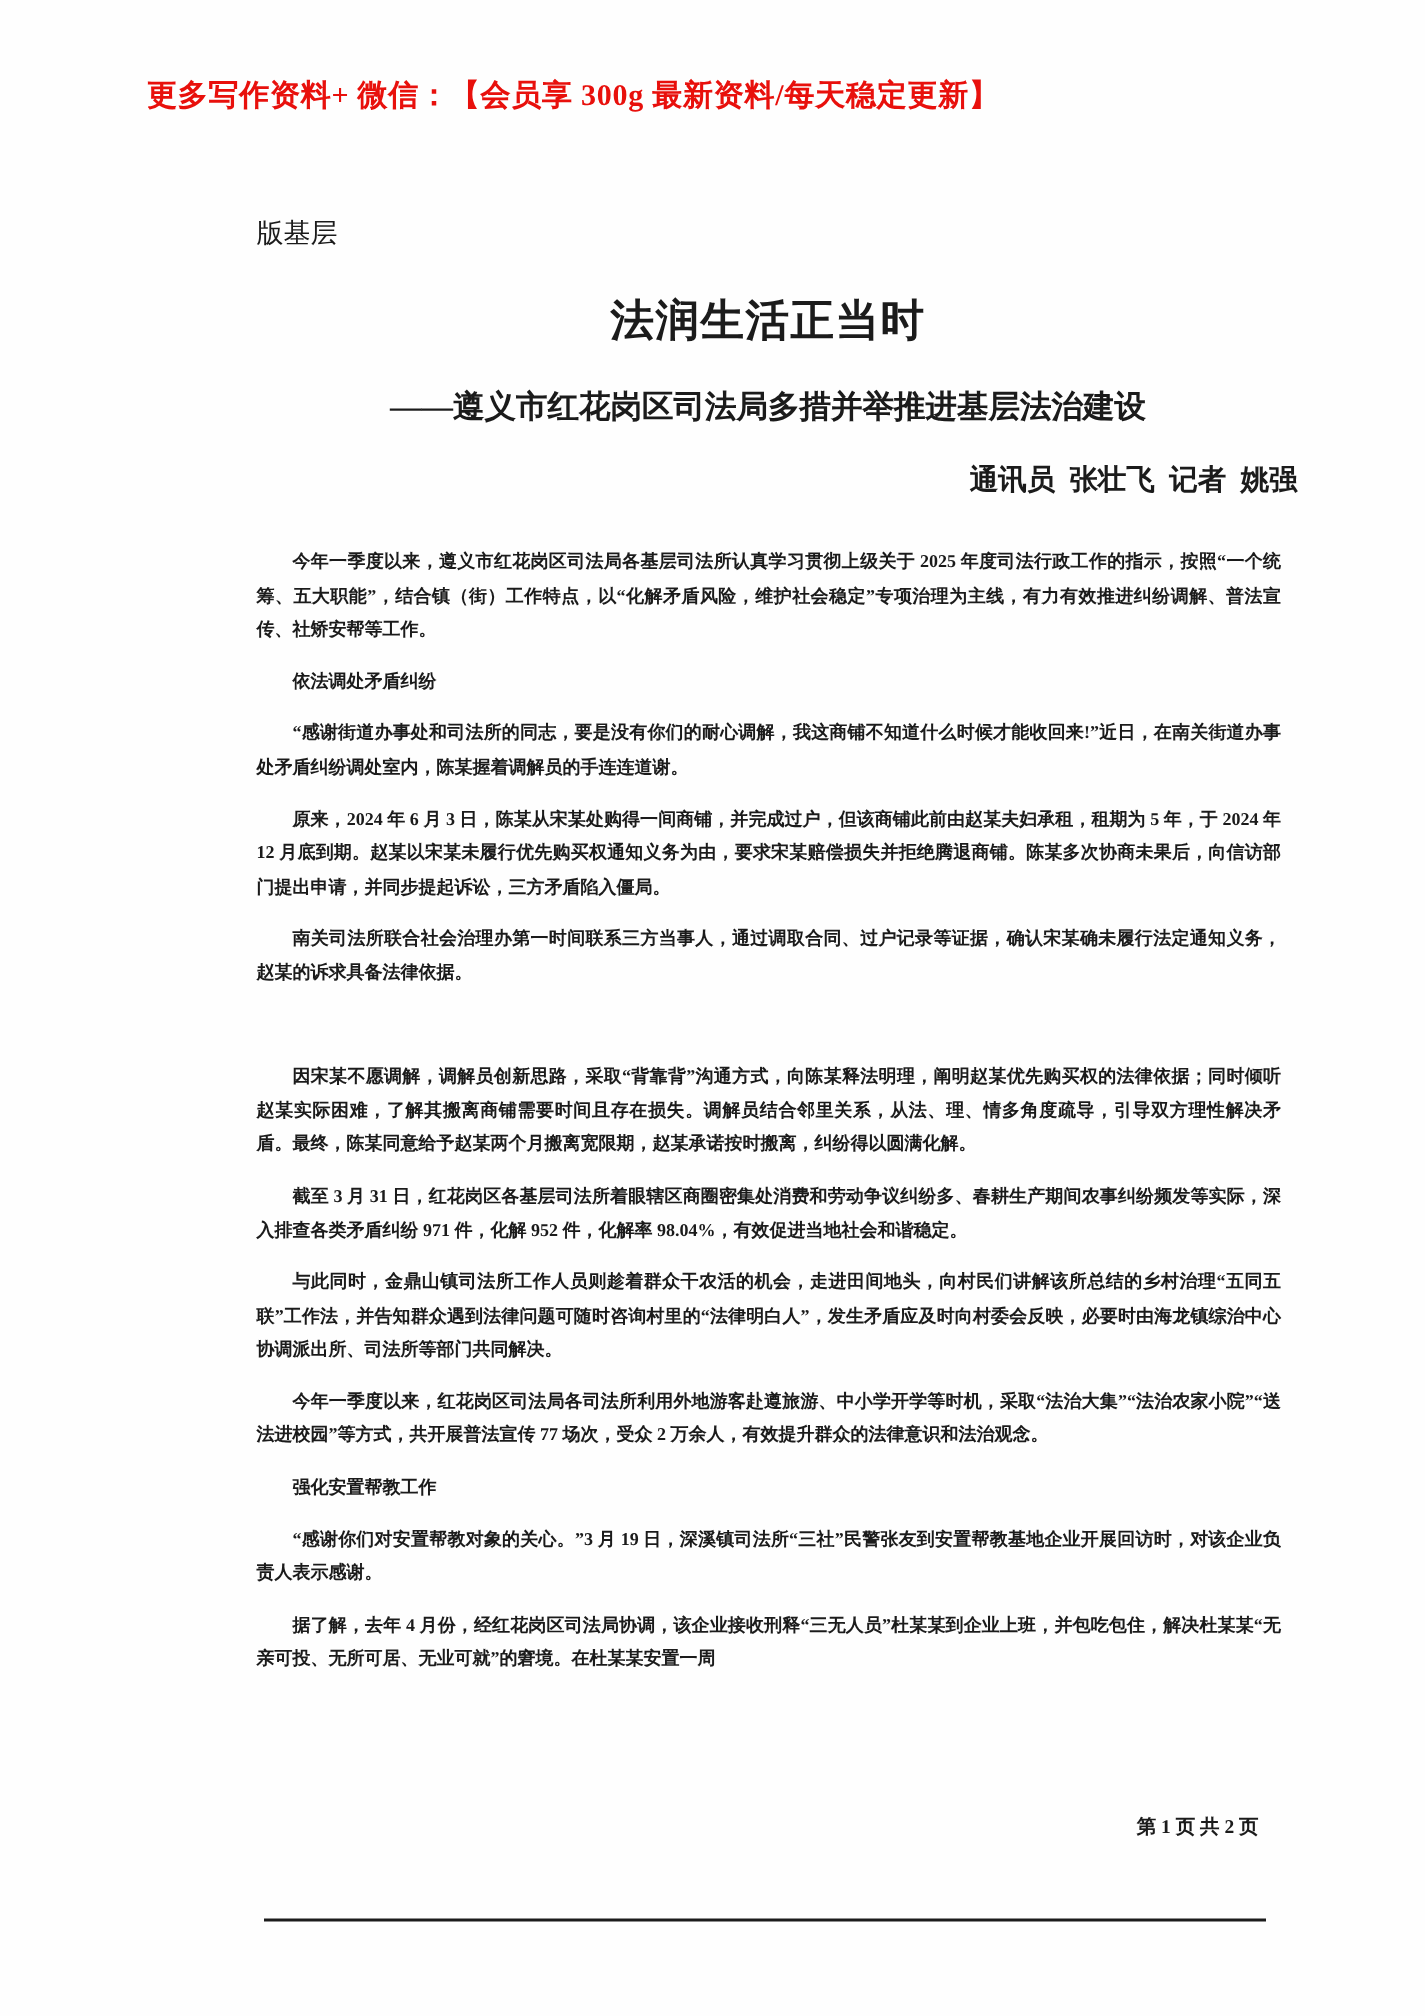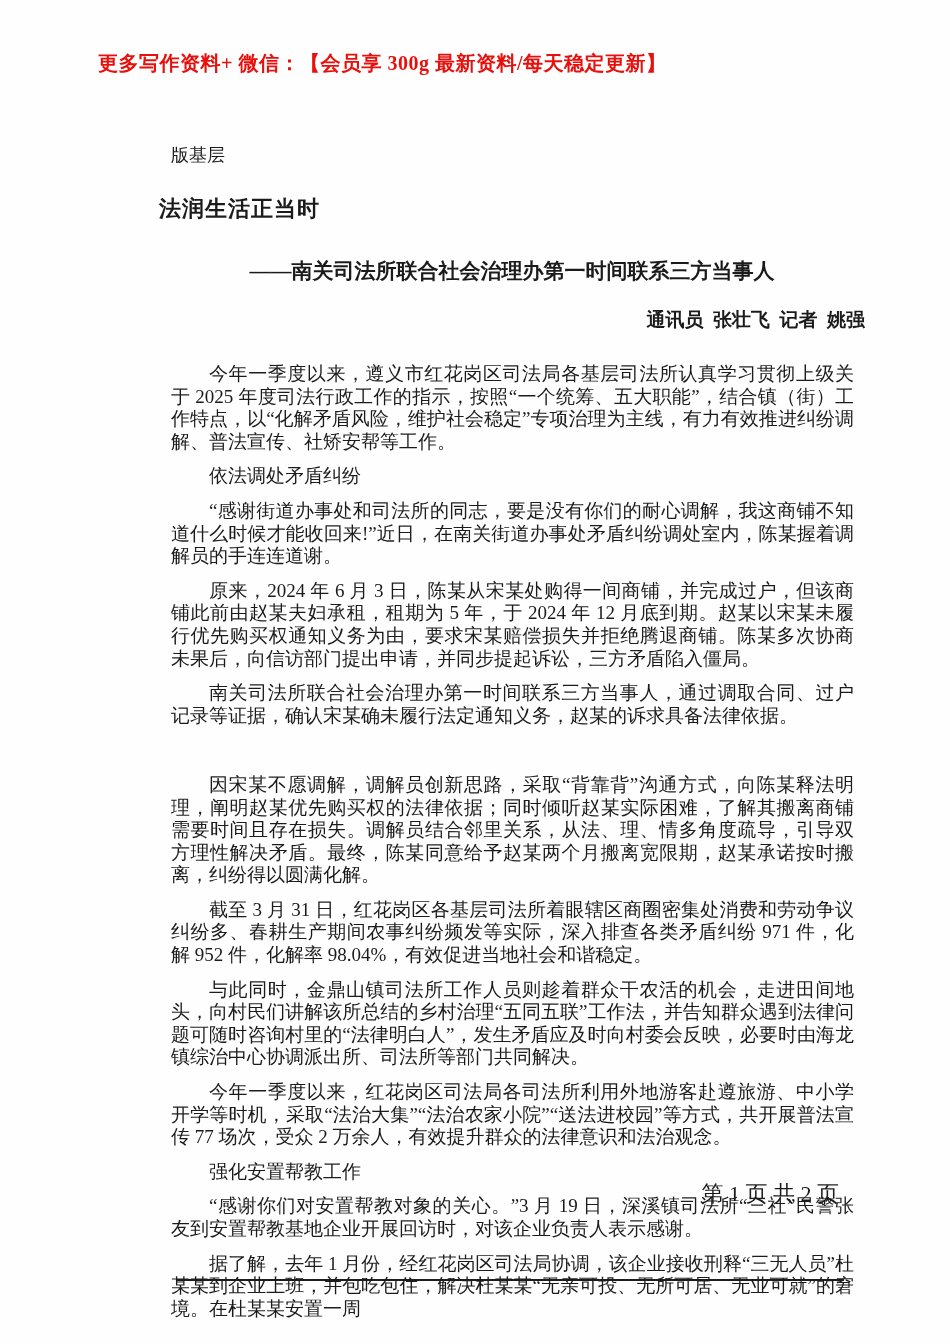--- a/index.html
+++ b/index.html
@@ -28,22 +28,22 @@
     top: 95px;
     width: 710px;
     font-size: 18px;
     line-height: 25px;
   }
   .doc-title {
     position: absolute;
     left: 123px;
     top: 158px;
     width: 706px;
-    text-align: left;
-    font-size: 22px;
+    text-align: center;
+    font-size: 29px;
     font-weight: bold;
     letter-spacing: 1px;
   }
   .doc-subtitle {
     position: absolute;
     left: 123px;
     top: 221px;
     width: 706px;
     text-align: center;
     font-size: 21px;
@@ -57,36 +57,38 @@
     text-align: right;
     font-size: 19px;
     font-weight: 600;
     white-space: pre;
   }
   .article-body {
     position: absolute;
     left: 123px;
     top: 315px;
     width: 707px;
-    font-size: 19px;
+    font-size: 12px;
     line-height: 22.6px;
+    font-weight: bold;
   }
   .para {
     text-indent: 2em;
     text-align: justify;
     text-justify: inter-character;
   }
   .para.spacer { height: 22.6px; }
   .page-indicator {
     position: absolute;
     left: 123px;
-    top: 1143px;
+    top: 1173px;
     width: 680px;
     text-align: right;
-    font-size: 22px;
+    font-size: 13px;
+    font-weight: bold;
   }
   .page-divider {
     position: absolute;
     left: 140px;
     top: 1243px;
     width: 668px;
     height: 0;
     border-top: 2px solid #1c1c1c;
   }
   .watermark {
@@ -113,38 +115,38 @@
 <body>
 
 <div class="promo-banner" style="color: rgb(232, 16, 12);">更多写作资料+ 微信：【会员享 300g 最新资料/每天稳定更新】</div>
 
 <div class="doc-source">
   <div>版基层</div>
 </div>
 
 <h1 class="doc-title">法润生活正当时</h1>
 
-<h2 class="doc-subtitle">——南关司法所联合社会治理办第一时间联系三方当事人</h2>
+<h2 class="doc-subtitle">——遵义市红花岗区司法局多措并举推进基层法治建设</h2>
 
 <div class="doc-byline">通讯员  张壮飞  记者  姚强</div>
 
 <div class="article-body">
     <div class="para body">今年一季度以来，遵义市红花岗区司法局各基层司法所认真学习贯彻上级关于 2025 年度司法行政工作的指示，按照“一个统筹、五大职能”，结合镇（街）工作特点，以“化解矛盾风险，维护社会稳定”专项治理为主线，有力有效推进纠纷调解、普法宣传、社矫安帮等工作。</div>
     <div class="para subhead">依法调处矛盾纠纷</div>
     <div class="para body">“感谢街道办事处和司法所的同志，要是没有你们的耐心调解，我这商铺不知道什么时候才能收回来!”近日，在南关街道办事处矛盾纠纷调处室内，陈某握着调解员的手连连道谢。</div>
     <div class="para body">原来，2024 年 6 月 3 日，陈某从宋某处购得一间商铺，并完成过户，但该商铺此前由赵某夫妇承租，租期为 5 年，于 2024 年 12 月底到期。赵某以宋某未履行优先购买权通知义务为由，要求宋某赔偿损失并拒绝腾退商铺。陈某多次协商未果后，向信访部门提出申请，并同步提起诉讼，三方矛盾陷入僵局。</div>
     <div class="para body">南关司法所联合社会治理办第一时间联系三方当事人，通过调取合同、过户记录等证据，确认宋某确未履行法定通知义务，赵某的诉求具备法律依据。</div>
     <div class="para spacer"></div>
     <div class="para body">因宋某不愿调解，调解员创新思路，采取“背靠背”沟通方式，向陈某释法明理，阐明赵某优先购买权的法律依据；同时倾听赵某实际困难，了解其搬离商铺需要时间且存在损失。调解员结合邻里关系，从法、理、情多角度疏导，引导双方理性解决矛盾。最终，陈某同意给予赵某两个月搬离宽限期，赵某承诺按时搬离，纠纷得以圆满化解。</div>
     <div class="para body">截至 3 月 31 日，红花岗区各基层司法所着眼辖区商圈密集处消费和劳动争议纠纷多、春耕生产期间农事纠纷频发等实际，深入排查各类矛盾纠纷 971 件，化解 952 件，化解率 98.04%，有效促进当地社会和谐稳定。</div>
     <div class="para body">与此同时，金鼎山镇司法所工作人员则趁着群众干农活的机会，走进田间地头，向村民们讲解该所总结的乡村治理“五同五联”工作法，并告知群众遇到法律问题可随时咨询村里的“法律明白人”，发生矛盾应及时向村委会反映，必要时由海龙镇综治中心协调派出所、司法所等部门共同解决。</div>
     <div class="para body">今年一季度以来，红花岗区司法局各司法所利用外地游客赴遵旅游、中小学开学等时机，采取“法治大集”“法治农家小院”“送法进校园”等方式，共开展普法宣传 77 场次，受众 2 万余人，有效提升群众的法律意识和法治观念。</div>
     <div class="para subhead">强化安置帮教工作</div>
     <div class="para body">“感谢你们对安置帮教对象的关心。”3 月 19 日，深溪镇司法所“三社”民警张友到安置帮教基地企业开展回访时，对该企业负责人表示感谢。</div>
-    <div class="para body">据了解，去年 1 月份，经红花岗区司法局协调，该企业接收刑释“三无人员”杜某某到企业上班，并包吃包住，解决杜某某“无亲可投、无所可居、无业可就”的窘境。在杜某某安置一周</div>
+    <div class="para body">据了解，去年 4 月份，经红花岗区司法局协调，该企业接收刑释“三无人员”杜某某到企业上班，并包吃包住，解决杜某某“无亲可投、无所可居、无业可就”的窘境。在杜某某安置一周</div>
   </div>
 
 <div class="page-indicator">第 1 页 共 2 页</div>
 
 <div class="page-divider"></div>
 
 <div class="watermark">
   <span class="brand">中国知网</span>
   <span class="url">https://www.cnki.net</span>
 </div>

